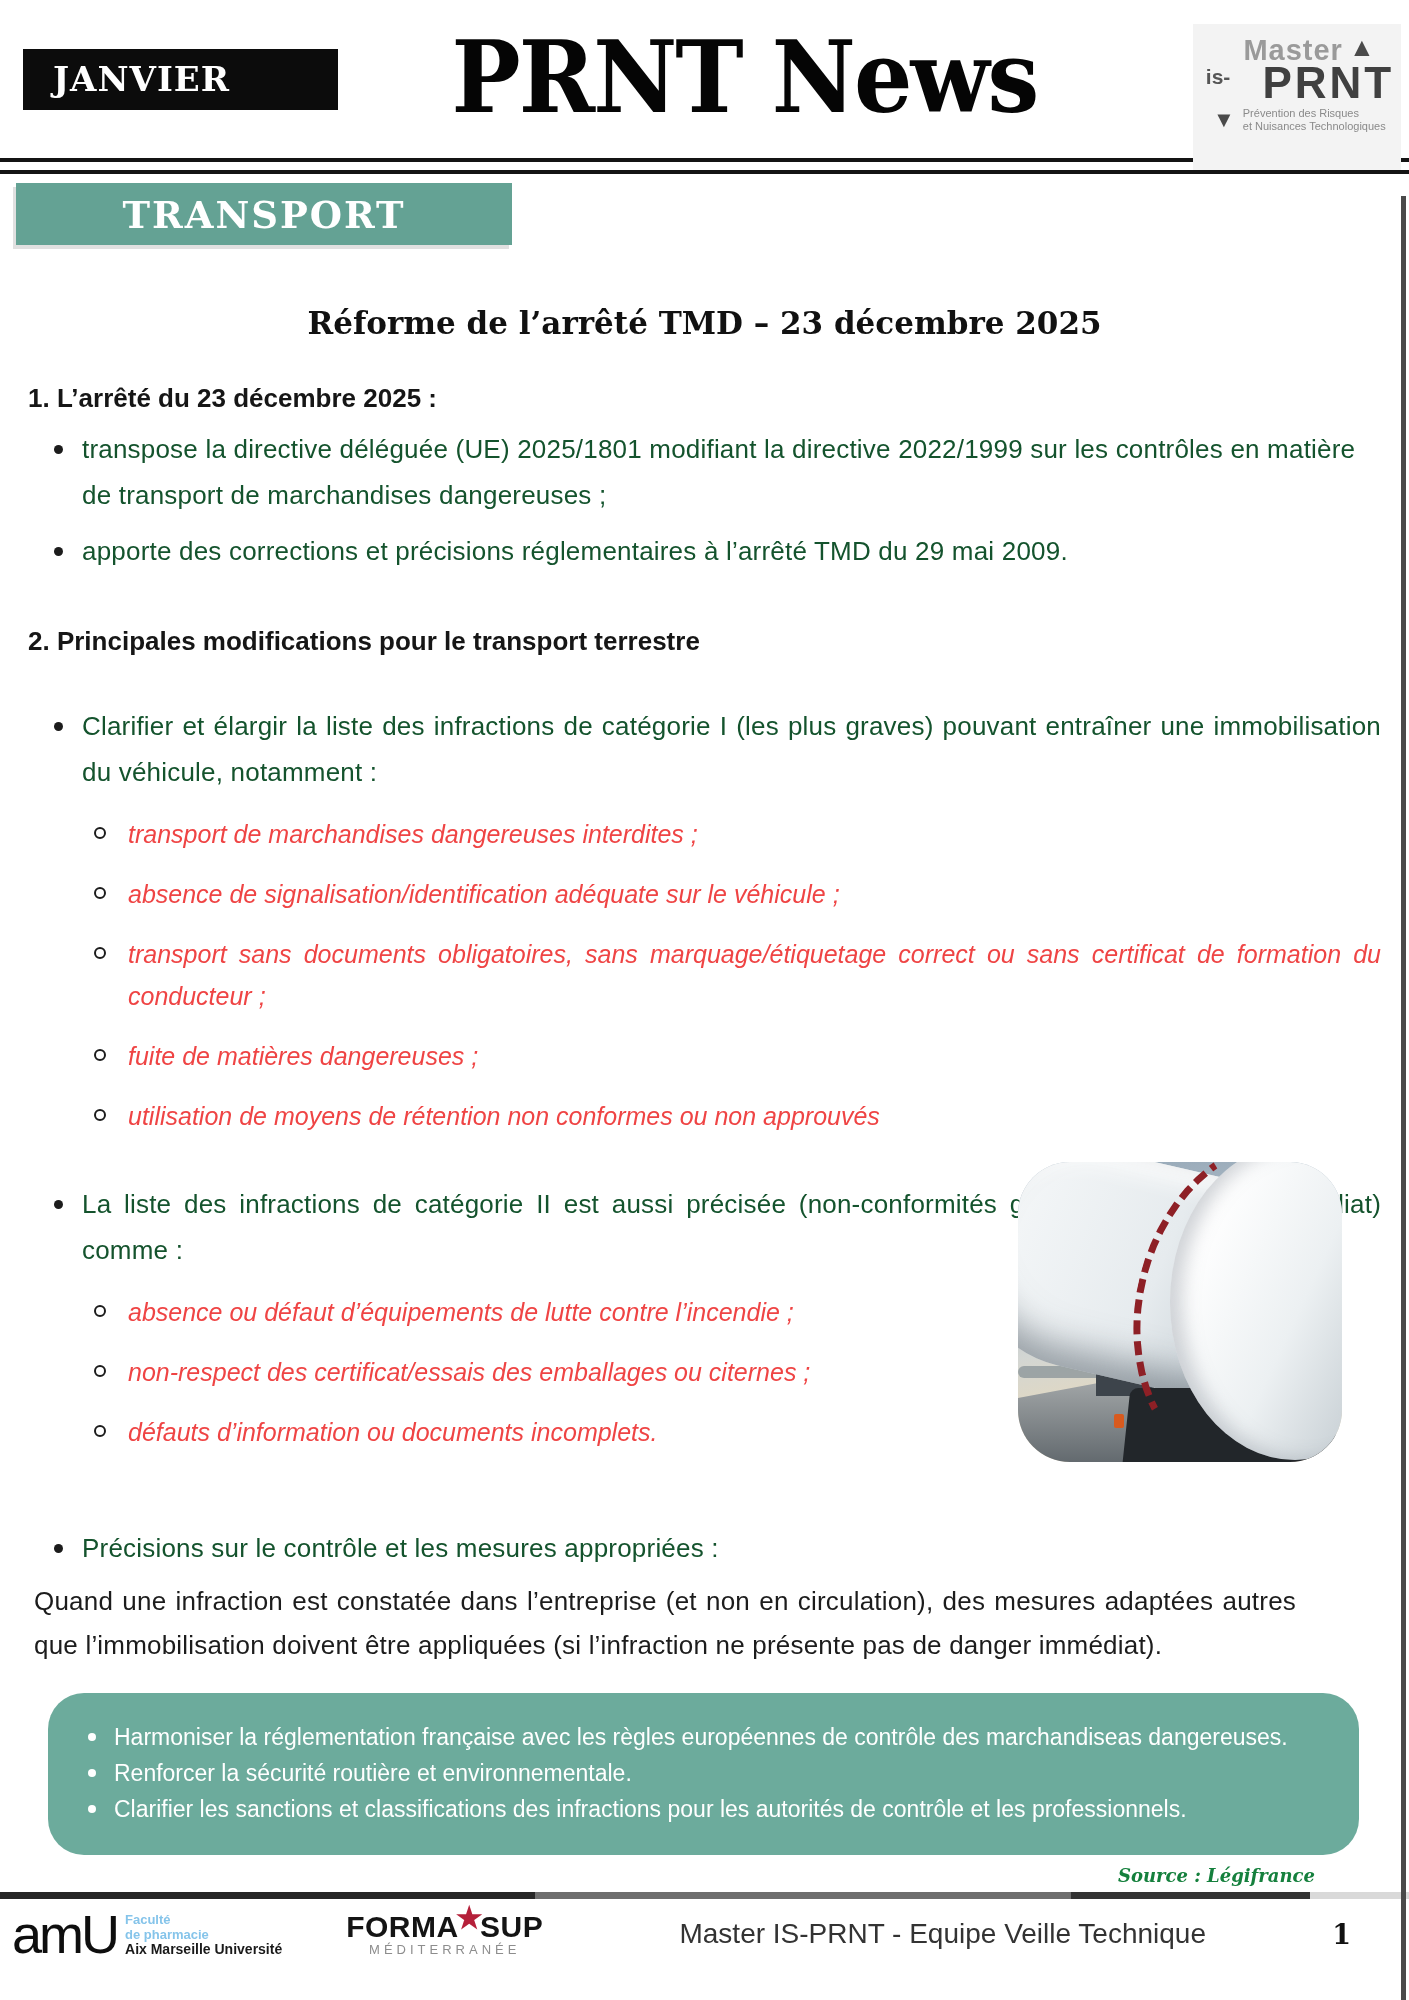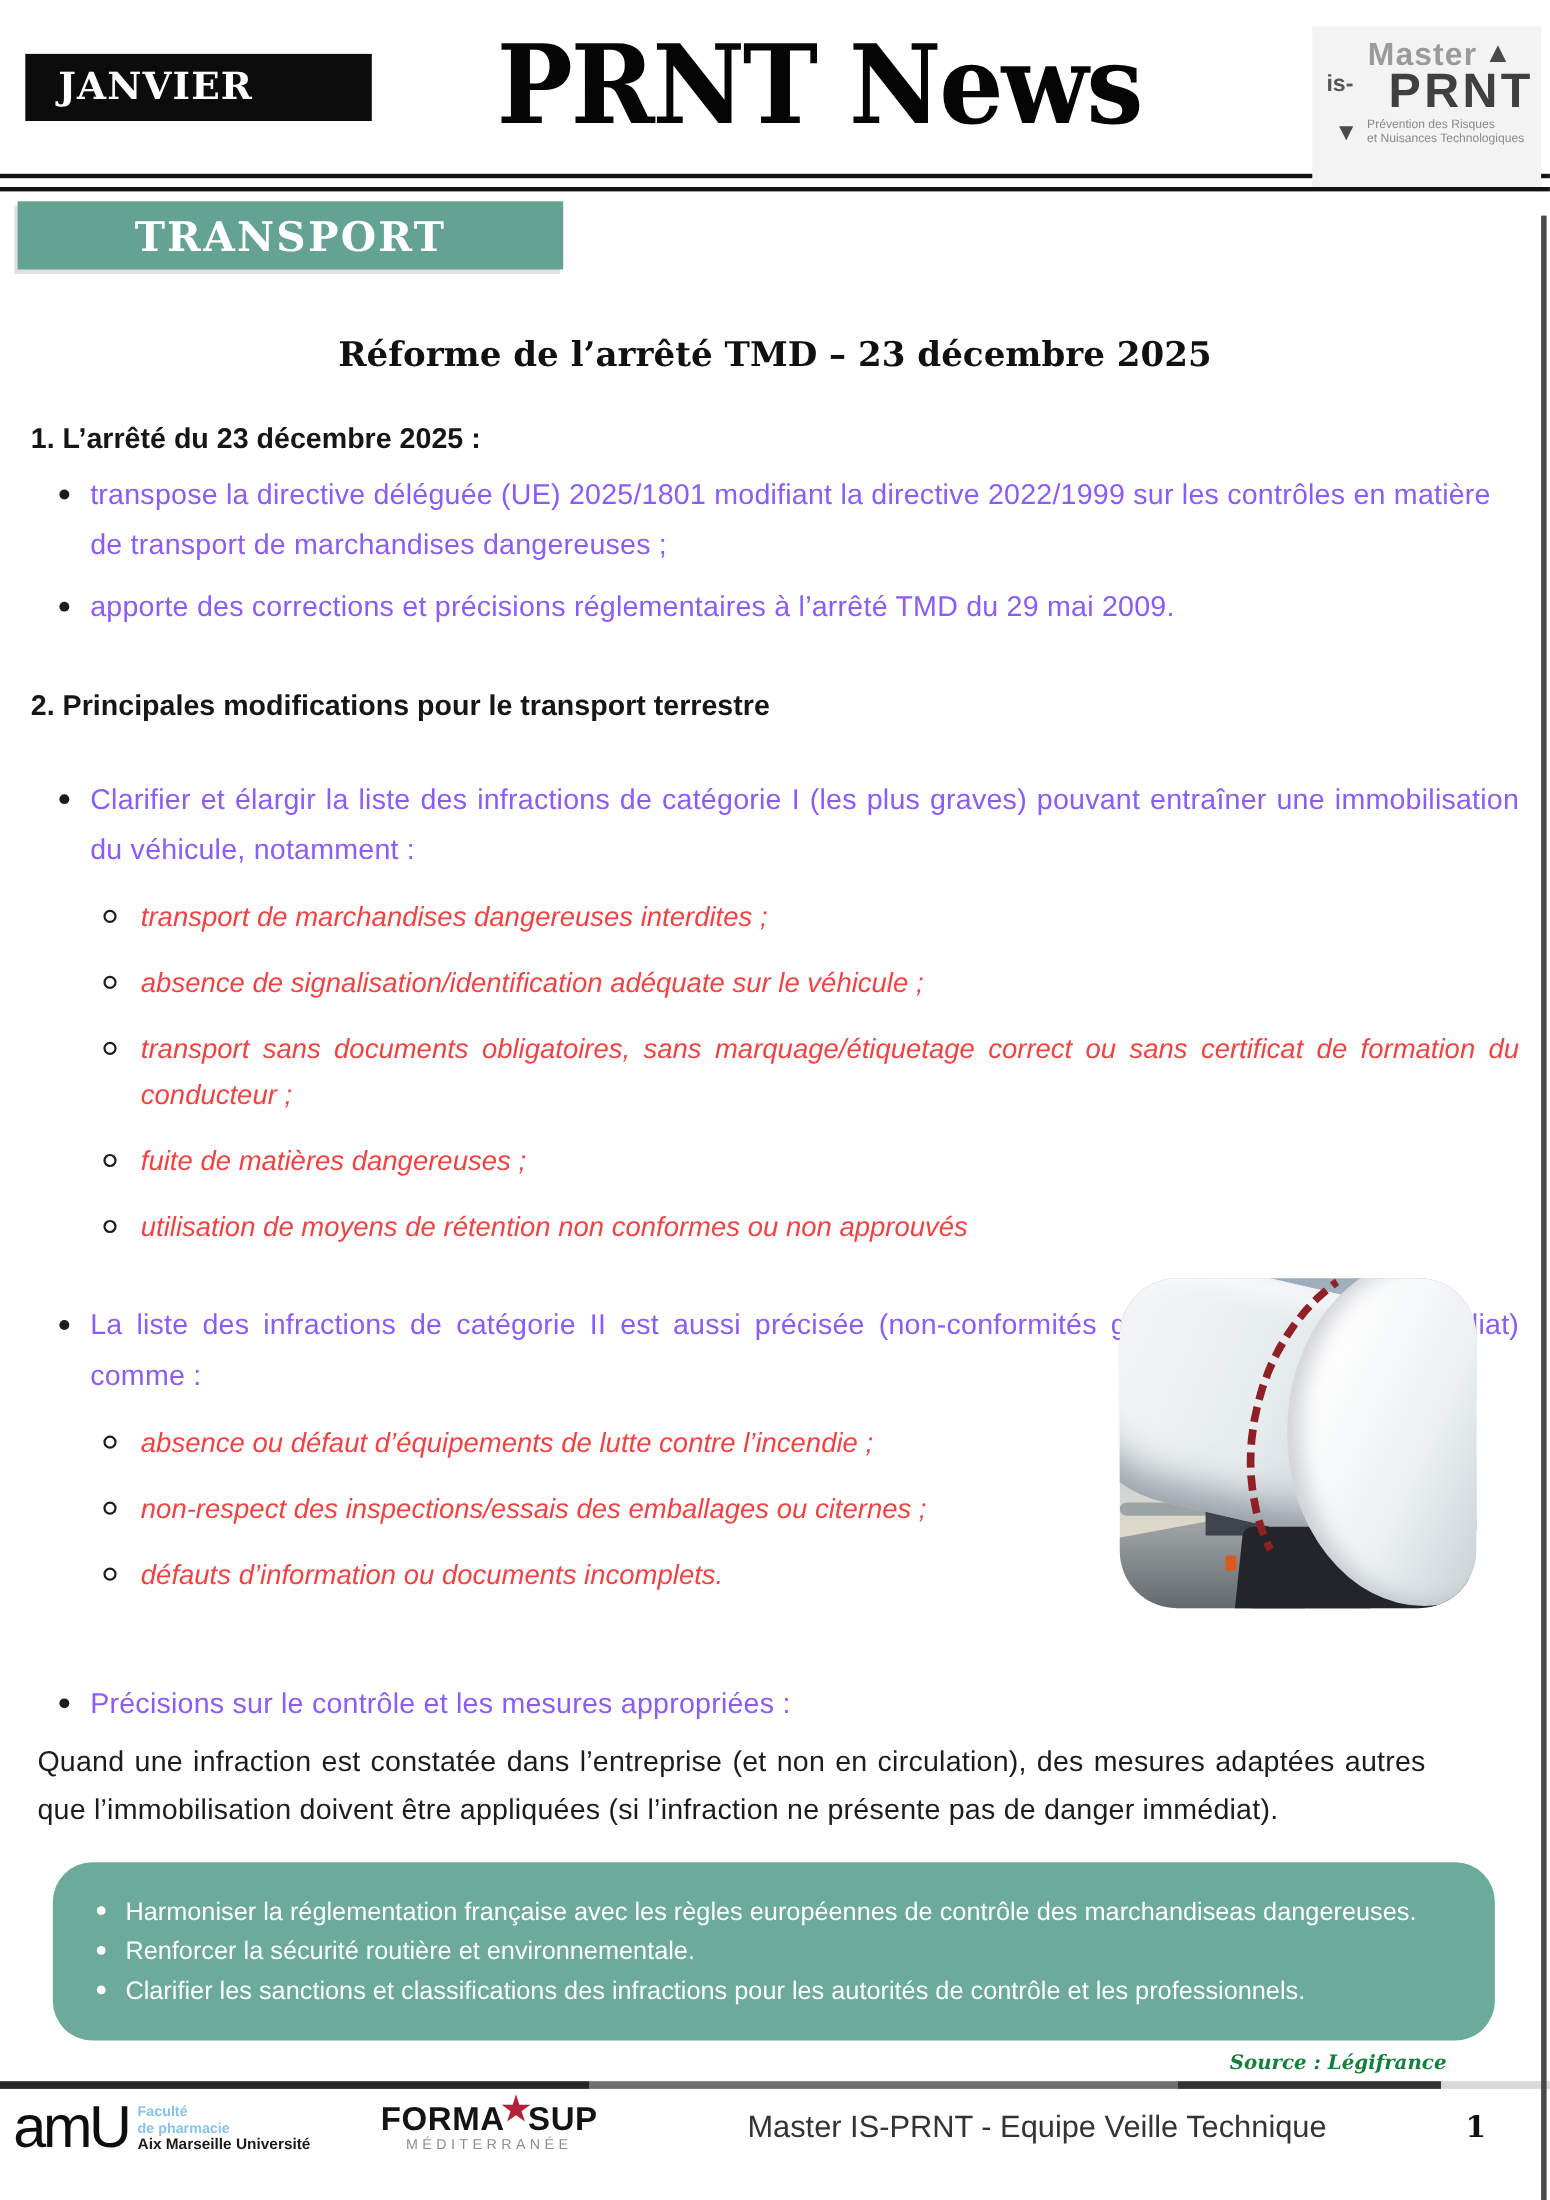--- a/index.html
+++ b/index.html
@@ -54,21 +54,21 @@
     margin-top:60px;text-align:center;
     font-family:"DejaVu Serif",serif;font-weight:bold;font-size:31px;color:#111;
   }
   .content{position:relative;padding:0 28px 0 28px;}
   .sec-heading{font-size:26px;font-weight:bold;color:#161616;margin:0;}
   .h1{margin-top:42px;}
   .h2{margin-top:52px;}
   ul.bullets{list-style:none;margin:12px 0 0 0;padding:0;}
   ul.bullets>li{
     position:relative;padding-left:54px;font-size:26px;line-height:46px;
-    letter-spacing:0.2px;margin-top:10px;color:#8b5cf6;
+    letter-spacing:0.2px;margin-top:10px;color:#14532d;
   }
   ul.bullets>li::before{
     content:'';position:absolute;left:26px;top:19px;width:9px;height:9px;
     border-radius:50%;background:#1c1c1c;
   }
   li.just{text-align:justify;}
   ul.subs{list-style:none;margin:6px 0 0 0;padding:0;}
   ul.subs>li{
     position:relative;padding-left:46px;margin-left:54px;margin-top:18px;
     font-style:italic;font-size:25px;line-height:42px;color:#ef4444;
@@ -214,21 +214,21 @@
     <li class="just">transport sans documents obligatoires, sans marquage/étiquetage correct ou sans certificat de formation du conducteur ;</li>
     <li>fuite de matières dangereuses ;</li>
     <li>utilisation de moyens de rétention non conformes ou non approuvés</li>
   </ul>
 
   <ul class="bullets">
     <li class="just li-cat2">La liste des infractions de catégorie II est aussi précisée (non-conformités graves sans danger immédiat) comme :</li>
   </ul>
   <ul class="subs subs-narrow">
     <li>absence ou défaut d’équipements de lutte contre l’incendie ;</li>
-    <li>non-respect des inspections/essais des emballages ou citernes ;</li>
+    <li>non-respect des certificat/essais des emballages ou citernes ;</li>
     <li>défauts d’information ou documents incomplets.</li>
   </ul>
 
   <ul class="bullets">
     <li class="li-precisions">Précisions sur le contrôle et les mesures appropriées :</li>
   </ul>
   <p class="paragraph">Quand une infraction est constatée dans l’entreprise (et non en circulation), des mesures adaptées autres que l’immobilisation doivent être appliquées (si l’infraction ne présente pas de danger immédiat).</p>
 
   <div class="obj-box" id="objbox" style="background: rgb(108, 171, 156);">
     <ul class="obj-bullets">

